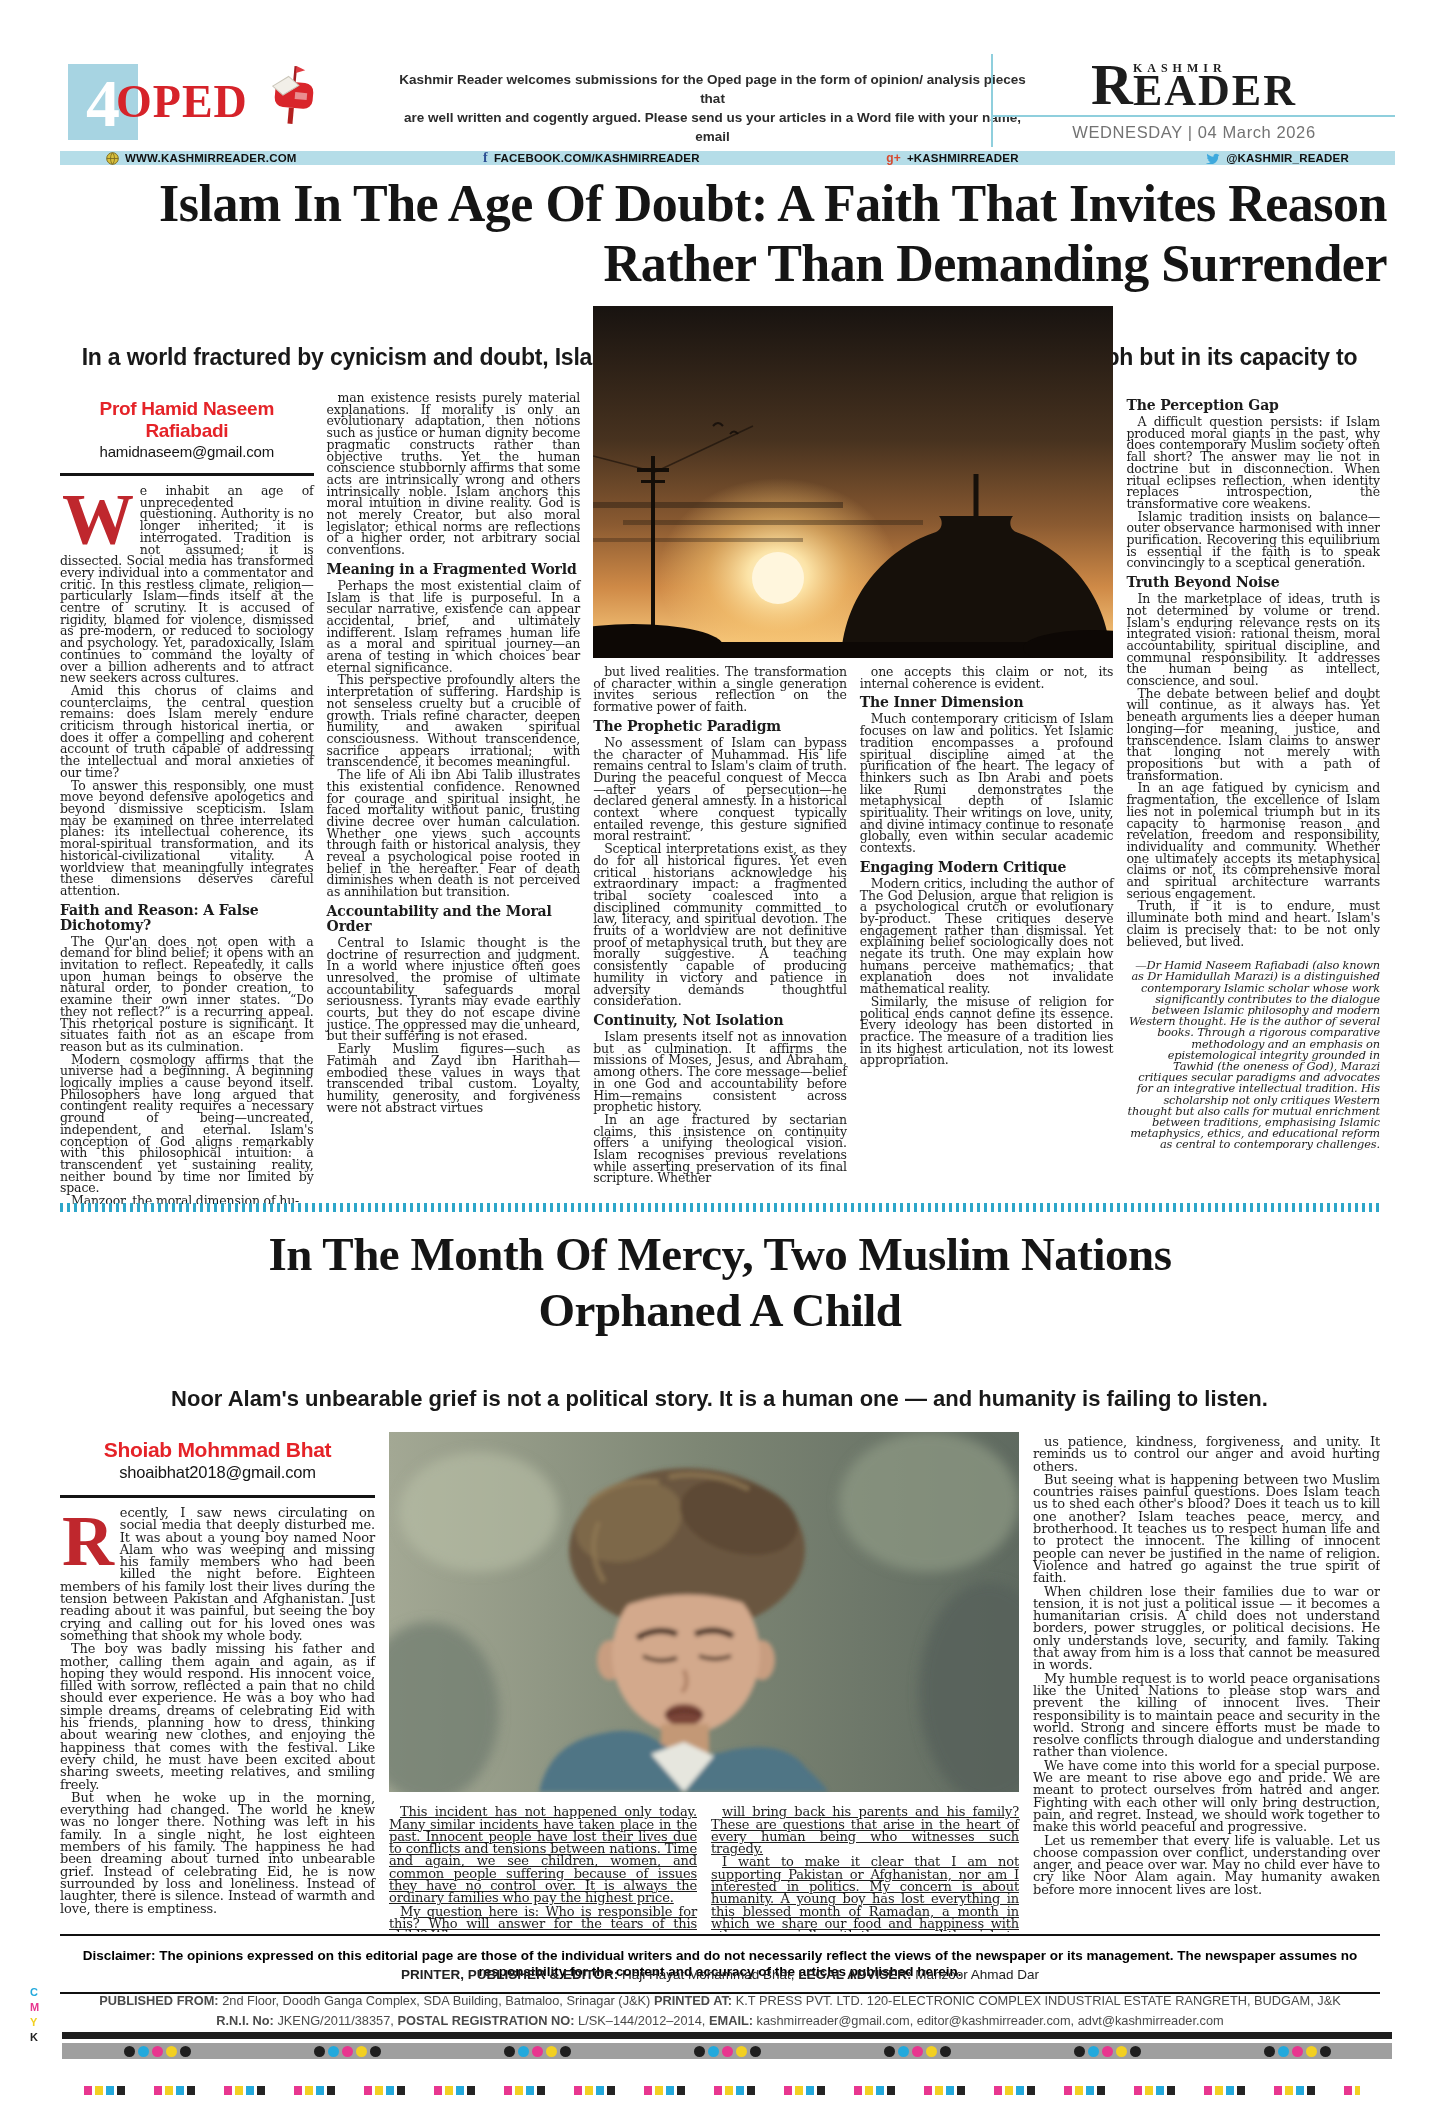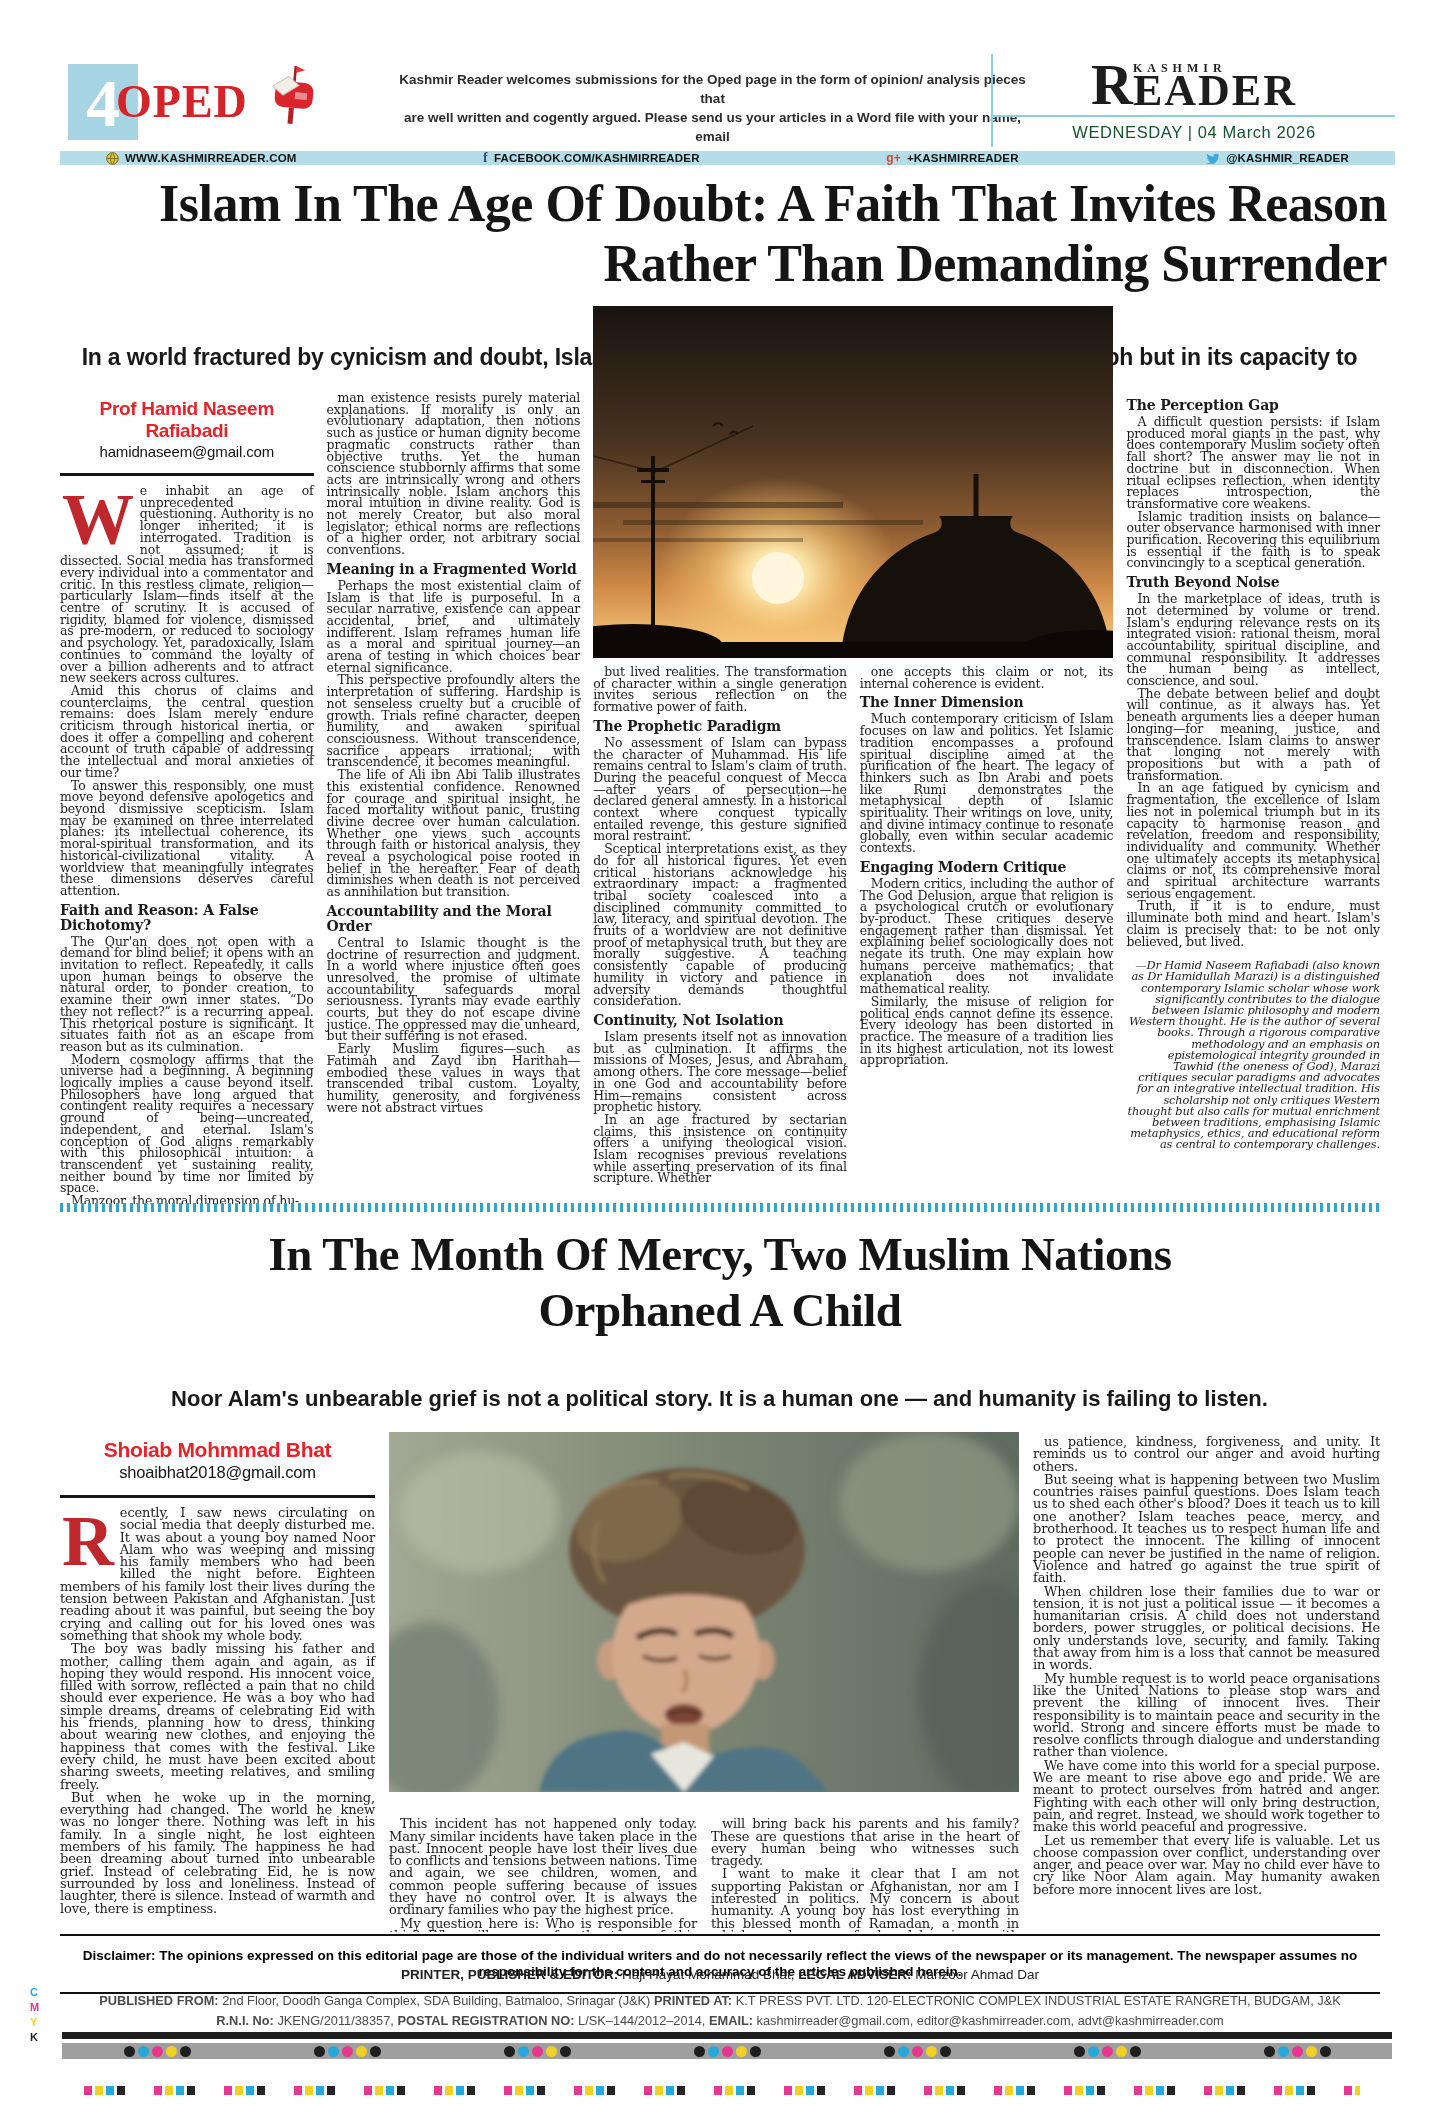--- a/index.html
+++ b/index.html
@@ -16,21 +16,21 @@
   .subnote{position:absolute;left:330px;top:18px;width:645px;text-align:center;
            font:bold 13.5px/19px "Liberation Sans",sans-serif;color:#2c2c2c;}
   .mast{position:absolute;right:0;top:2px;width:404px;height:93px;border-left:2px solid #8fcfdd;
         box-sizing:border-box;}
   .brand{display:flex;justify-content:center;align-items:flex-end;margin-top:8px;color:#1d1d1d;}
   .brand-r{font:bold 58px/46px "Liberation Serif",serif;}
   .brand-col{display:flex;flex-direction:column;align-items:flex-start;}
   .brand-kashmir{font:bold 12px/12px "Liberation Serif",serif;letter-spacing:5px;}
   .brand-eader{font:bold 44px/34px "Liberation Serif",serif;letter-spacing:2px;}
   .mdate{border-top:2px solid #8fcfdd;margin-top:7px;padding-top:5px;text-align:center;
-         font:16.5px/20px "Liberation Sans",sans-serif;letter-spacing:.6px;color:#14532d;}
+         font:16.5px/20px "Liberation Sans",sans-serif;letter-spacing:.6px;color:#737373;}
   
   .social{position:absolute;left:60px;top:151px;width:1335px;height:14px;background:#b5dde8;
           display:flex;align-items:center;justify-content:space-between;box-sizing:border-box;
           padding:0 46px;}
   .soc-item{display:flex;align-items:center;gap:6px;
             font:bold 11.5px/12px "Liberation Sans",sans-serif;color:#101010;letter-spacing:.2px;}
   .fbglyph{font:bold 14px/14px "Liberation Serif",serif;color:#2d4f93;}
   .gpglyph{font:bold 12px/12px "Liberation Sans",sans-serif;color:#d6492f;}
   
   .h1{position:absolute;left:52px;top:174px;width:1335px;text-align:right;
@@ -59,21 +59,21 @@
   
   .h2x{position:absolute;left:230px;top:1226px;width:980px;text-align:center;
        font:bold 47px/56px "Liberation Serif",serif;color:#151515;letter-spacing:-.5px;}
   .sub2{position:absolute;left:52px;top:1386px;width:1335px;text-align:center;
         font:bold 22px/25px "Liberation Sans",sans-serif;color:#191919;}
   .a2wrap{position:absolute;left:60px;top:1432px;width:1320px;height:500px;overflow:hidden;
           display:grid;grid-template-columns:315px 630px 347px;gap:14px;
           font:13px/12.3px "DejaVu Serif",serif;letter-spacing:-.15px;text-align:justify;
           hyphens:auto;}
   .a2right{padding-top:4px;}
-  .midgrid{display:grid;grid-template-columns:1fr 1fr;gap:14px;margin-top:24px;}
+  .midgrid{display:grid;grid-template-columns:1fr 1fr;gap:14px;margin-top:12px;text-decoration:underline;}
   
   .disc{position:absolute;left:60px;top:1934px;width:1320px;border-top:2.5px solid #101010;
         border-bottom:2.5px solid #101010;padding:12px 0;text-align:center;
         font:bold 13.5px/16px "Liberation Sans",sans-serif;color:#000000;}
   .fline{position:absolute;left:60px;width:1320px;text-align:center;
          font:13.5px/17px "Liberation Sans",sans-serif;color:#222;}
   .fline2{font-size:12.8px;color:#4a4a4a;}
   .blackbar{position:absolute;left:62px;top:2032px;width:1330px;height:7px;background:#1e1e1e;}
   .graybar{position:absolute;left:62px;top:2043px;width:1330px;height:16px;background:#9f9f9f;
            display:flex;align-items:center;justify-content:space-around;}

